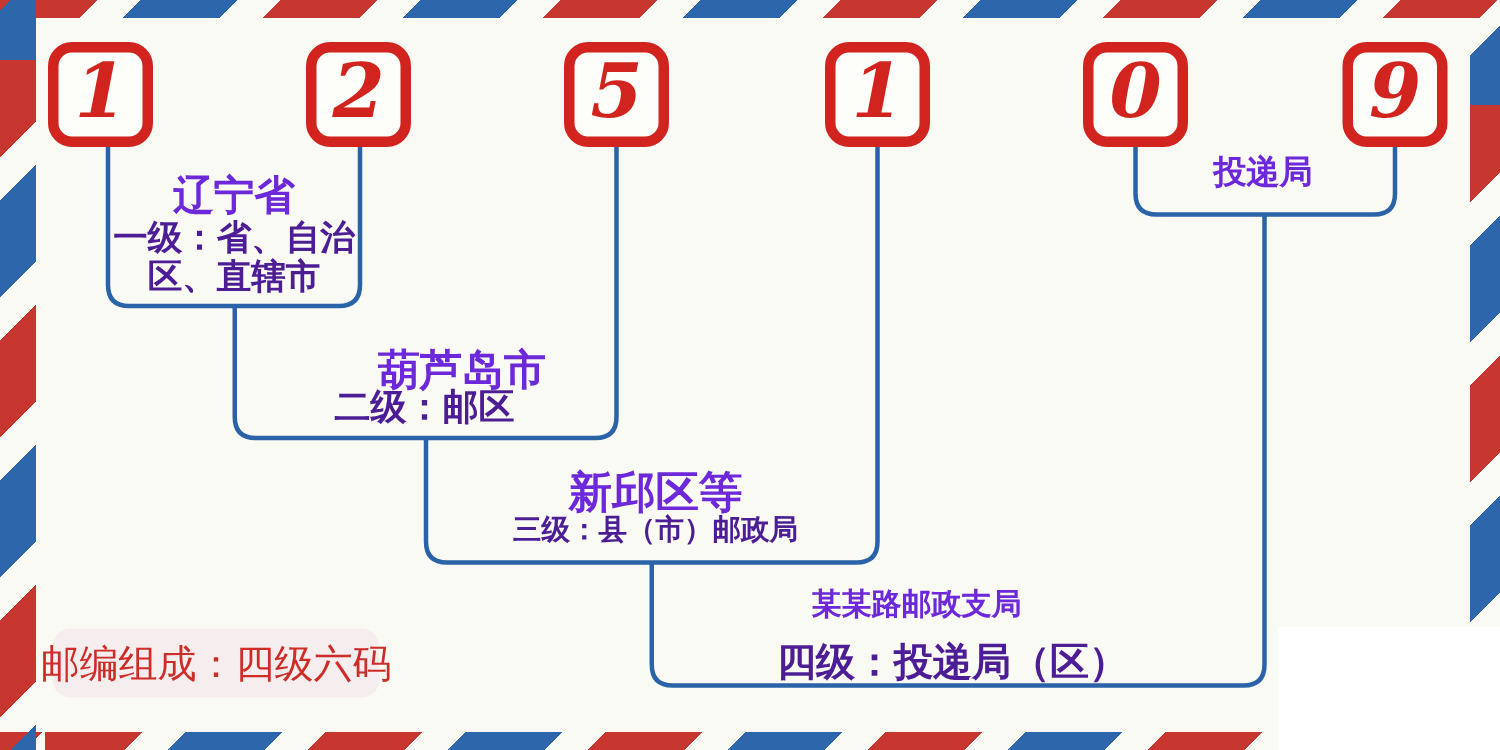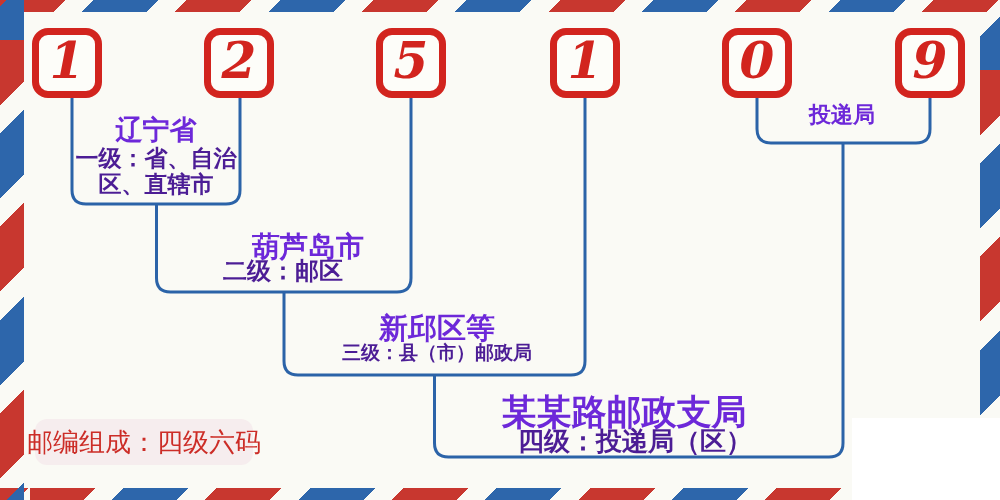--- a/index.html
+++ b/index.html
@@ -38,21 +38,21 @@
     white-space:nowrap;text-align:center;font-weight:bold;}
   .lbl.blue{color:#6d28d9;}
   .lbl.red{color:#4c1d95;}
   .lbl.wrap{white-space:normal;}
   #lvl1-name{left:156px;top:112px;font-size:27px;}
   #lvl1-desc{left:156px;top:145px;font-size:23px;width:178px;line-height:26px;}
   #lvl2-name{left:283px;top:228px;font-size:28px;margin-left:25px;}
   #lvl2-desc{left:283px;top:255px;font-size:24px;}
   #lvl3-name{left:437px;top:309px;font-size:29px;}
   #lvl3-desc{left:437px;top:340px;font-size:19px;}
-  #lvl4-name{left:624px;top:389px;font-size:35px;}
+  #lvl4-name{left:611px;top:389px;font-size:20px;}
   #lvl4-desc{left:635px;top:424px;font-size:26px;}
   #lvl5-name{left:842px;top:100px;font-size:22px;}
   
   .badge{
     position:absolute;z-index:5;left:35px;top:419px;width:218px;height:46px;
     background:#f6edee;border-radius:12px;display:flex;align-items:center;
     justify-content:center;
   }
   .badge span{
     font-family:"Liberation Serif",serif;font-weight:normal;

